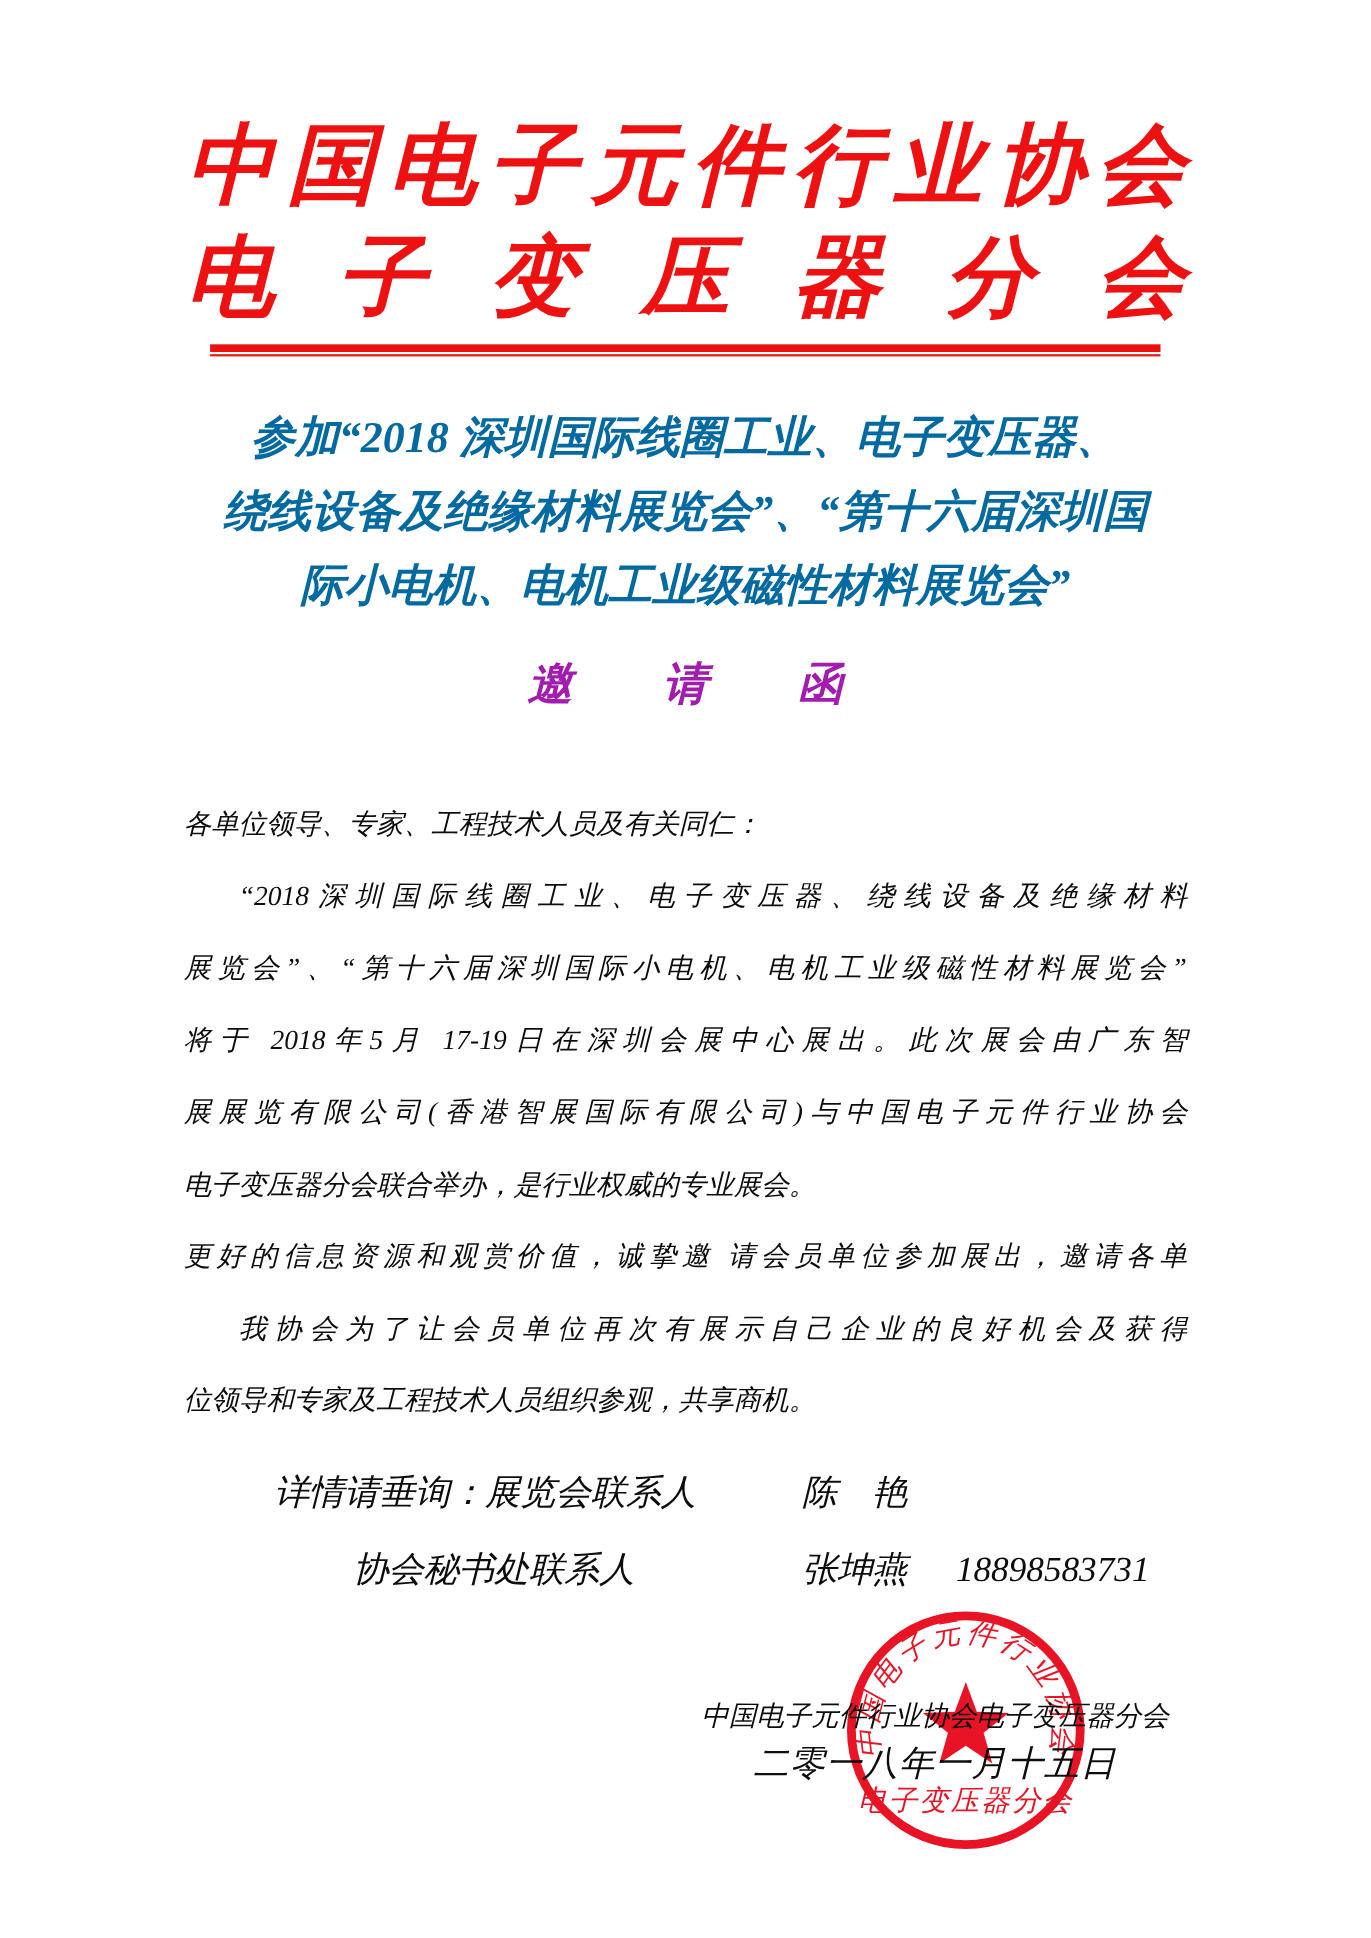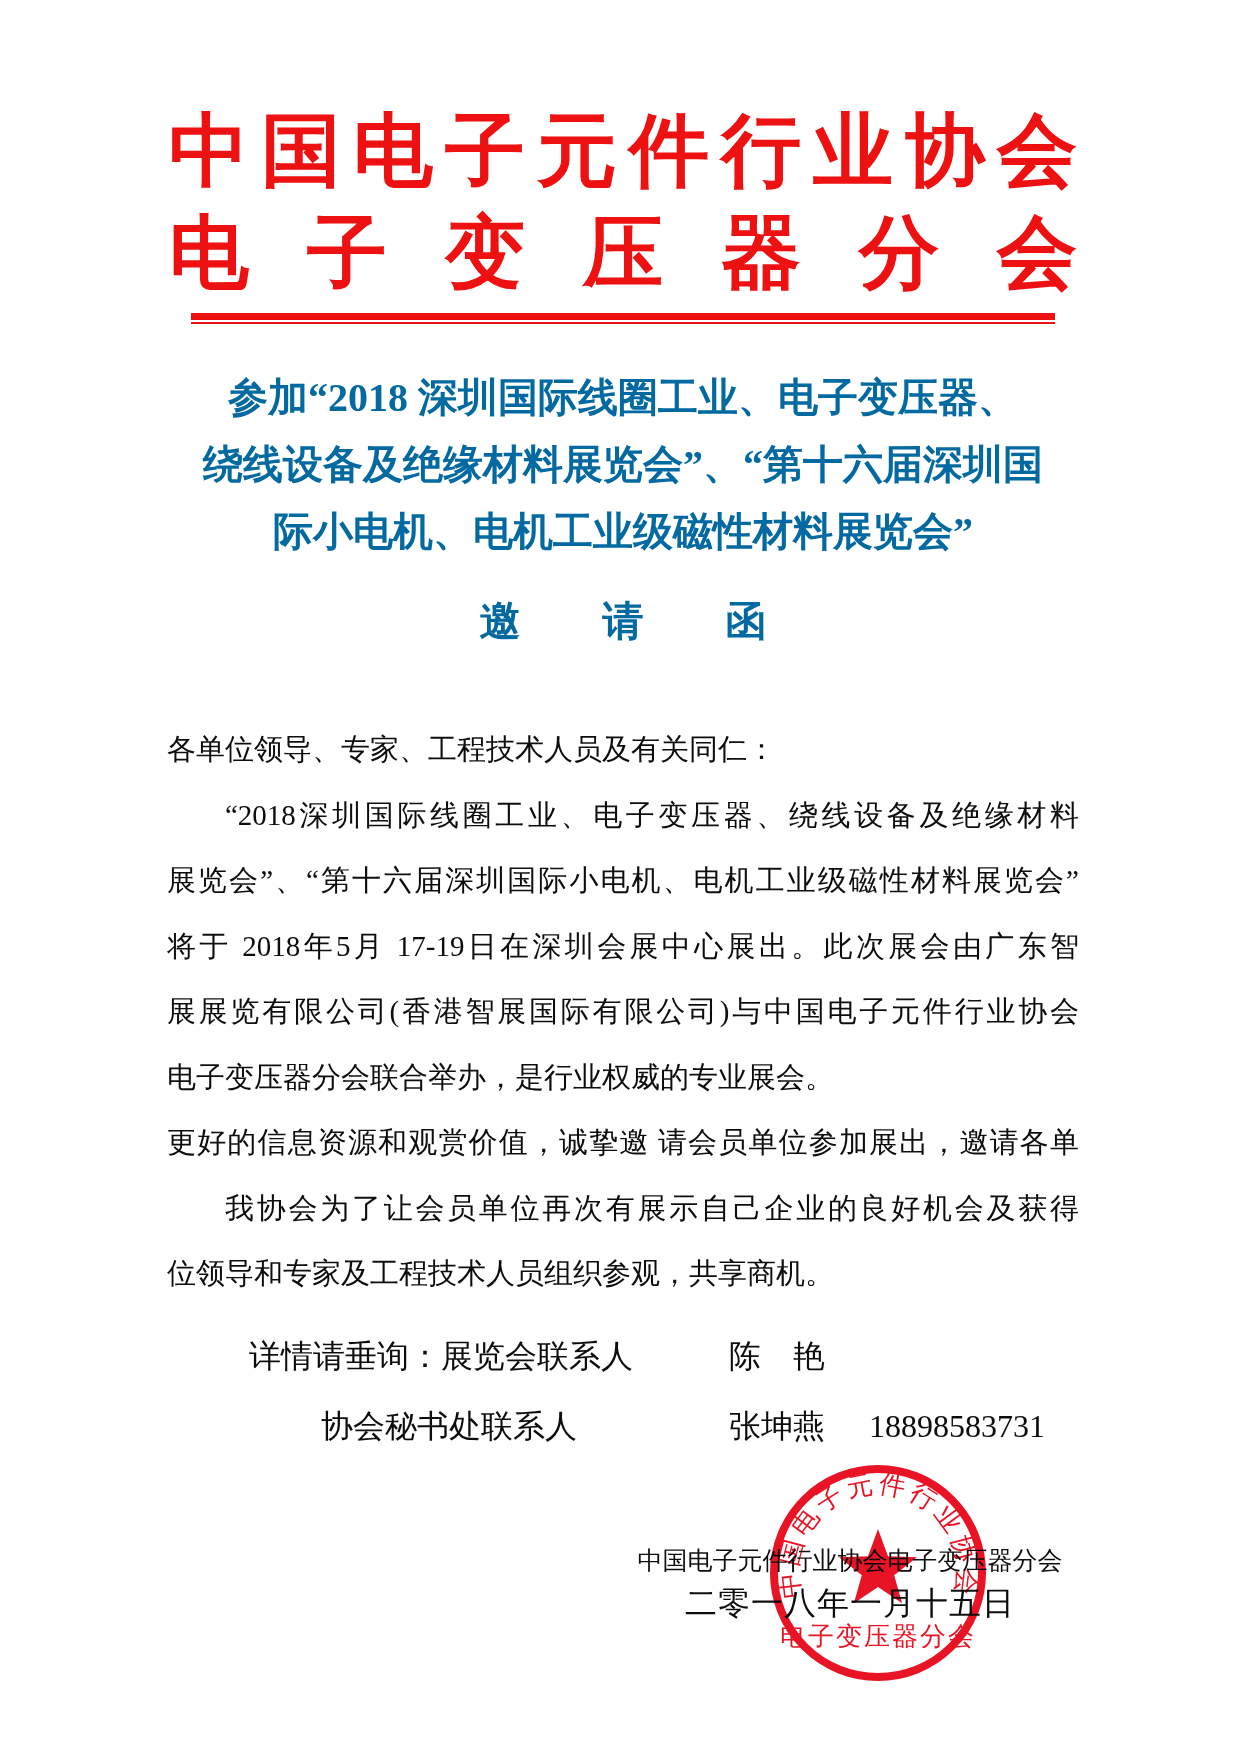--- a/index.html
+++ b/index.html
@@ -3,20 +3,21 @@
 <meta charset="utf-8">
 <style>
   html,body{margin:0;padding:0;background:#ffffff;}
   #page{
     position:relative;
     width:1246px;height:1712px;
     background:#ffffff;
     overflow:hidden;
     font-family:"Liberation Serif","DejaVu Serif",serif;
     color:#111;
+    font-style:italic;
   }
   
   .letterhead{width:908px;margin:100px auto 0;}
   .lh-line{
     color:#ee1111;
     font-size:80px;line-height:102px;
     font-weight:bold;
     text-align:justify;
     text-align-last:justify;
     white-space:nowrap;
@@ -28,26 +29,26 @@
     border-bottom:2px solid #ee1111;
   }
   
   .doc-title{margin-top:40px;text-align:center;}
   .doc-title .t-line{
     font-size:40px;line-height:67px;font-weight:bold;color:#0369a1;
     white-space:nowrap;
   }
   .invite-heading{
     margin-top:24px;text-align:center;
-    font-size:41px;line-height:64px;font-weight:bold;color:#0369a1;
+    font-size:41px;line-height:64px;font-weight:bold;color:#a21caf;
   }
   
   .body-block{width:912px;margin:64px auto 0;}
   .b-line{
-    font-size:29px;line-height:65.5px;color:#0d0d0d;
+    font-size:25px;line-height:65.5px;color:#0d0d0d;
     white-space:normal;
   }
   .b-line.j{text-align:justify;text-align-last:justify;}
   .b-line.ind{text-indent:2em;}
   
   .contact-block{width:912px;margin:14px auto 0;}
   .c-row{
     display:grid;grid-template-columns:480px 140px auto;
     padding-left:82px;
     font-size:32px;line-height:70px;color:#0d0d0d;

